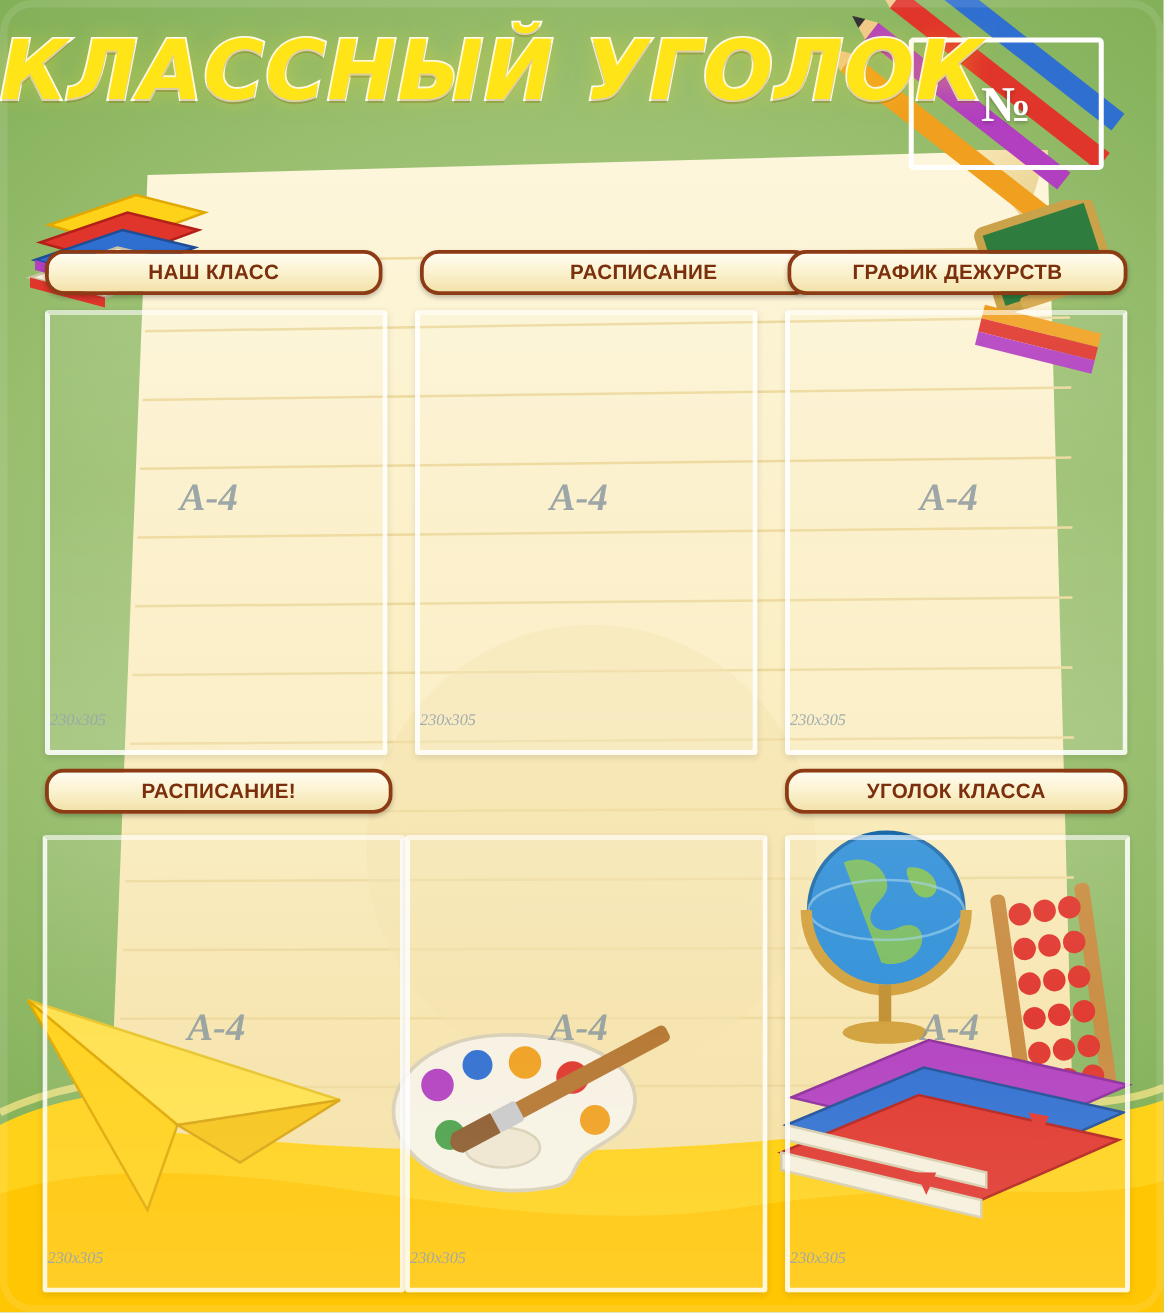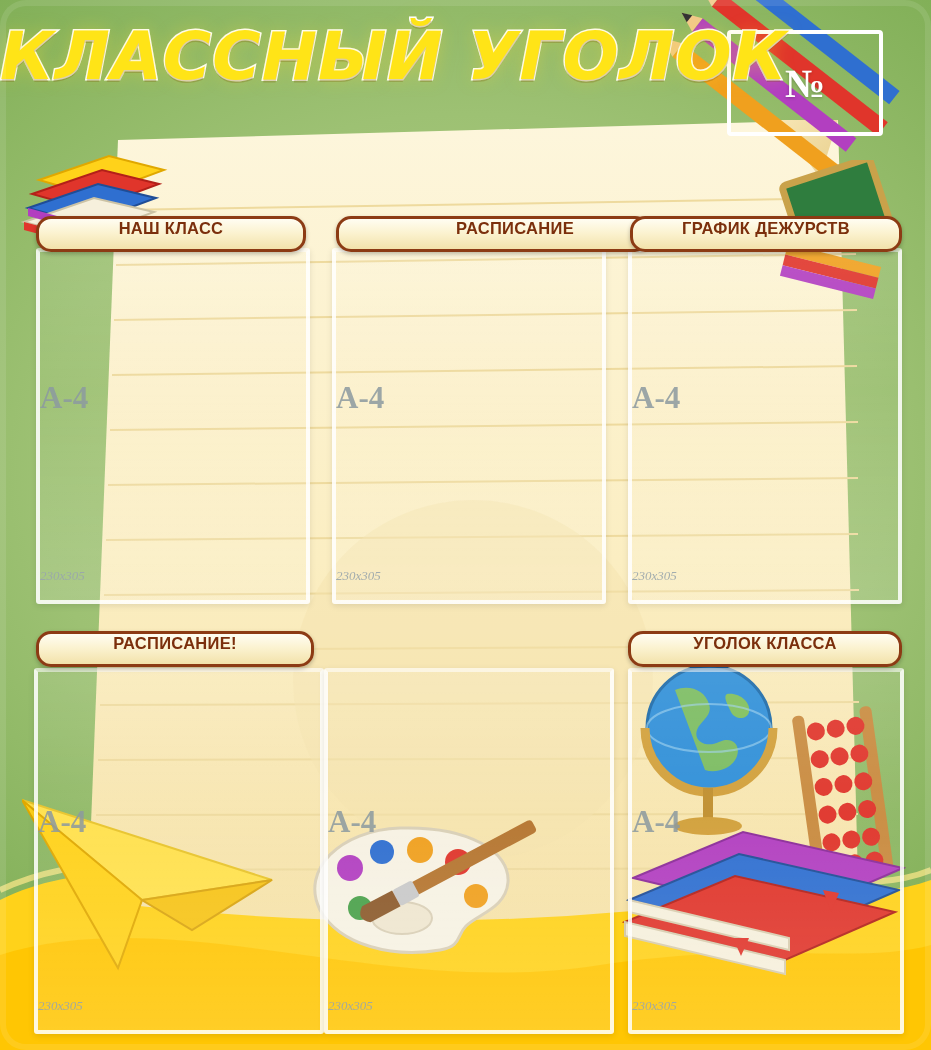--- a/index.html
+++ b/index.html
@@ -88,47 +88,48 @@
   
   .banner {
     position: absolute;
     z-index: 20;
     height: 30px;
     border-radius: 15px;
     background: linear-gradient(180deg, #fffdf2 0%, #fbf2cf 48%, #f2e2ab 100%);
     border: 3px solid #8c3b14;
     box-shadow: 0 2px 4px rgba(0,0,0,0.25);
     display: flex;
-    align-items: flex-start;
+    align-items: center;
     justify-content: center;
     color: #7b2f0c;
     font-weight: bold;
     font-size: 16.5px;
     letter-spacing: 0.3px;
     white-space: nowrap;
     font-family: "Liberation Sans", sans-serif;
-    margin-top: 16px;
   }
   
   .pocket {
     position: absolute;
     z-index: 18;
     border: 4px solid rgba(255,255,255,0.85);
     border-top: 4px solid rgba(255,255,255,0.55);
     border-radius: 3px;
     background: linear-gradient(180deg, rgba(255,255,255,0.10) 0%, rgba(255,255,255,0.04) 40%, rgba(255,255,255,0.14) 100%);
     box-shadow: 0 2px 6px rgba(0,0,0,0.10);
     overflow: hidden;
   }
   .pocket .a4 {
     position: absolute;
     left: 0; right: 12px;
     top: 42%;
     transform: translateY(-50%);
+    text-align: center;
     font-family: "Liberation Serif", serif;
+    font-style: italic;
     font-weight: bold;
     font-size: 31px;
     color: #8c9aa0;
     opacity: 0.85;
   }
   .pocket .dim {
     position: absolute;
     left: 0; right: 0;
     bottom: 16px;
     text-align: left;

